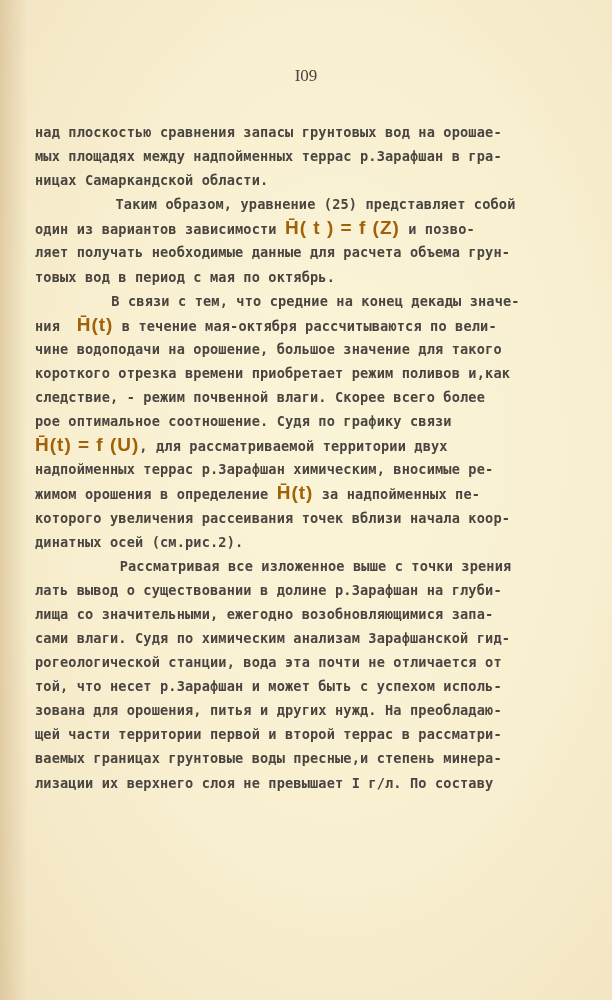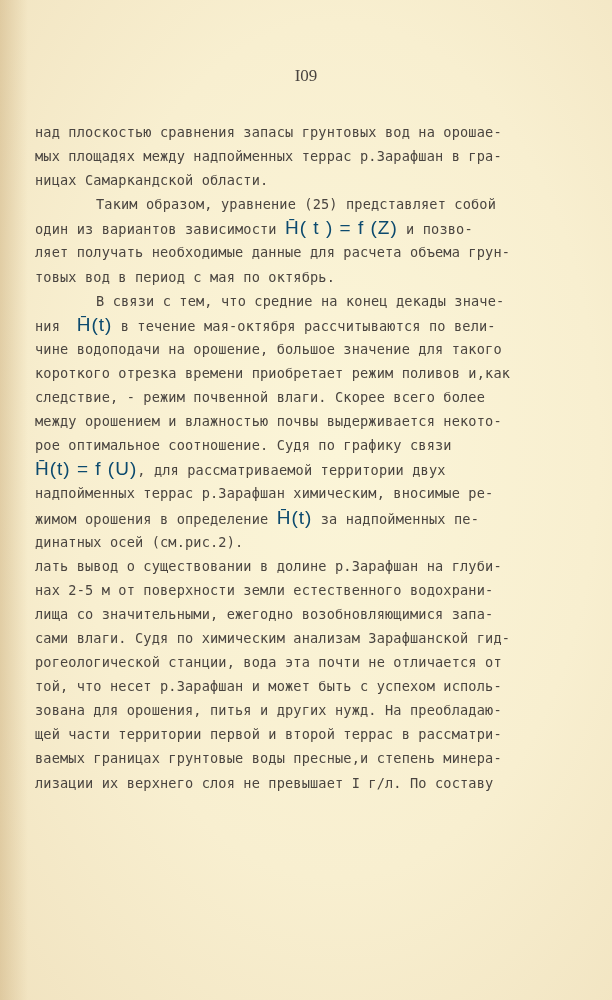--- a/index.html
+++ b/index.html
@@ -15,52 +15,52 @@
     background: linear-gradient(to right, rgba(200,170,120,0.45), rgba(200,170,120,0));
   }
   .page-number {
     position: absolute; top: 66px; left: 0; width: 612px; text-align: center;
     font-size: 17px; letter-spacing: 0px; color: #4a4540;
     font-family: "Liberation Serif", serif;
   }
   .lines { position: absolute; top: 120px; left: 35px; width: 500px; }
   .line {
     height: 24.1px; line-height: 24.1px; white-space: pre;
-    font-size: 13.6px; letter-spacing: 0.15px;
+    font-size: 13.6px; letter-spacing: 0.15px; font-weight: bold;
   }
-  .line.indent { padding-left: 61px; }
-  .f { font-family: "Liberation Sans", sans-serif; font-size: 19px; font-style: normal; color: #0c4a6e; letter-spacing: 1px; }
+  .line.indent { padding-left: 61px; text-align: center; }
+  .f { font-family: "Liberation Sans", sans-serif; font-size: 19px; font-style: normal; color: #a16207; letter-spacing: 1px; }
 </style>
 </head>
 <body>
 
 <div class="left-shade"></div>
 <div class="page-number">I09</div>
 
 <div class="lines">
   <div class="line">над плоскостью сравнения запасы грунтовых вод на орошае-</div>
   <div class="line">мых площадях между надпойменных террас р.Зарафшан в гра-</div>
   <div class="line">ницах Самаркандской области.</div>
   <div class="line indent">Таким образом, уравнение (25) представляет собой</div>
   <div class="line"><span>один из вариантов зависимости </span><span class="f">H̄( t ) = f (Z)</span><span> и позво-</span></div>
   <div class="line">ляет получать необходимые данные для расчета объема грун-</div>
   <div class="line">товых вод в период с мая по октябрь.</div>
   <div class="line indent">В связи с тем, что средние на конец декады значе-</div>
   <div class="line"><span>ния  </span><span class="f">H̄(t)</span><span> в течение мая-октября рассчитываются по вели-</span></div>
   <div class="line">чине водоподачи на орошение, большое значение для такого</div>
   <div class="line">короткого отрезка времени приобретает режим поливов и,как</div>
   <div class="line">следствие, - режим почвенной влаги. Скорее всего более</div>
-  <div class="line">между орошением и влажностью почвы выдерживается некото-</div>
   <div class="line">рое оптимальное соотношение. Судя по графику связи</div>
   <div class="line"><span></span><span class="f">H̄(t) = f (U)</span><span>, для рассматриваемой территории двух</span></div>
   <div class="line">надпойменных террас р.Зарафшан химическим, вносимые ре-</div>
   <div class="line"><span>жимом орошения в определение </span><span class="f">H̄(t)</span><span> за надпойменных пе-</span></div>
+  <div class="line">которого увеличения рассеивания точек вблизи начала коор-</div>
   <div class="line">динатных осей (см.рис.2).</div>
+  <div class="line indent">Рассматривая все изложенное выше с точки зрения</div>
   <div class="line">лать вывод о существовании в долине р.Зарафшан на глуби-</div>
-  <div class="line">нах 2-5 м от поверхности земли естественного водохрани-</div>
   <div class="line">лища со значительными, ежегодно возобновляющимися запа-</div>
   <div class="line">сами влаги. Судя по химическим анализам Зарафшанской гид-</div>
   <div class="line">рогеологической станции, вода эта почти не отличается от</div>
   <div class="line">той, что несет р.Зарафшан и может быть с успехом исполь-</div>
   <div class="line">зована для орошения, питья и других нужд. На преобладаю-</div>
   <div class="line">щей части территории первой и второй террас в рассматри-</div>
   <div class="line">ваемых границах грунтовые воды пресные,и степень минера-</div>
   <div class="line">лизации их верхнего слоя не превышает I г/л. По составу</div>
 </div>
 

